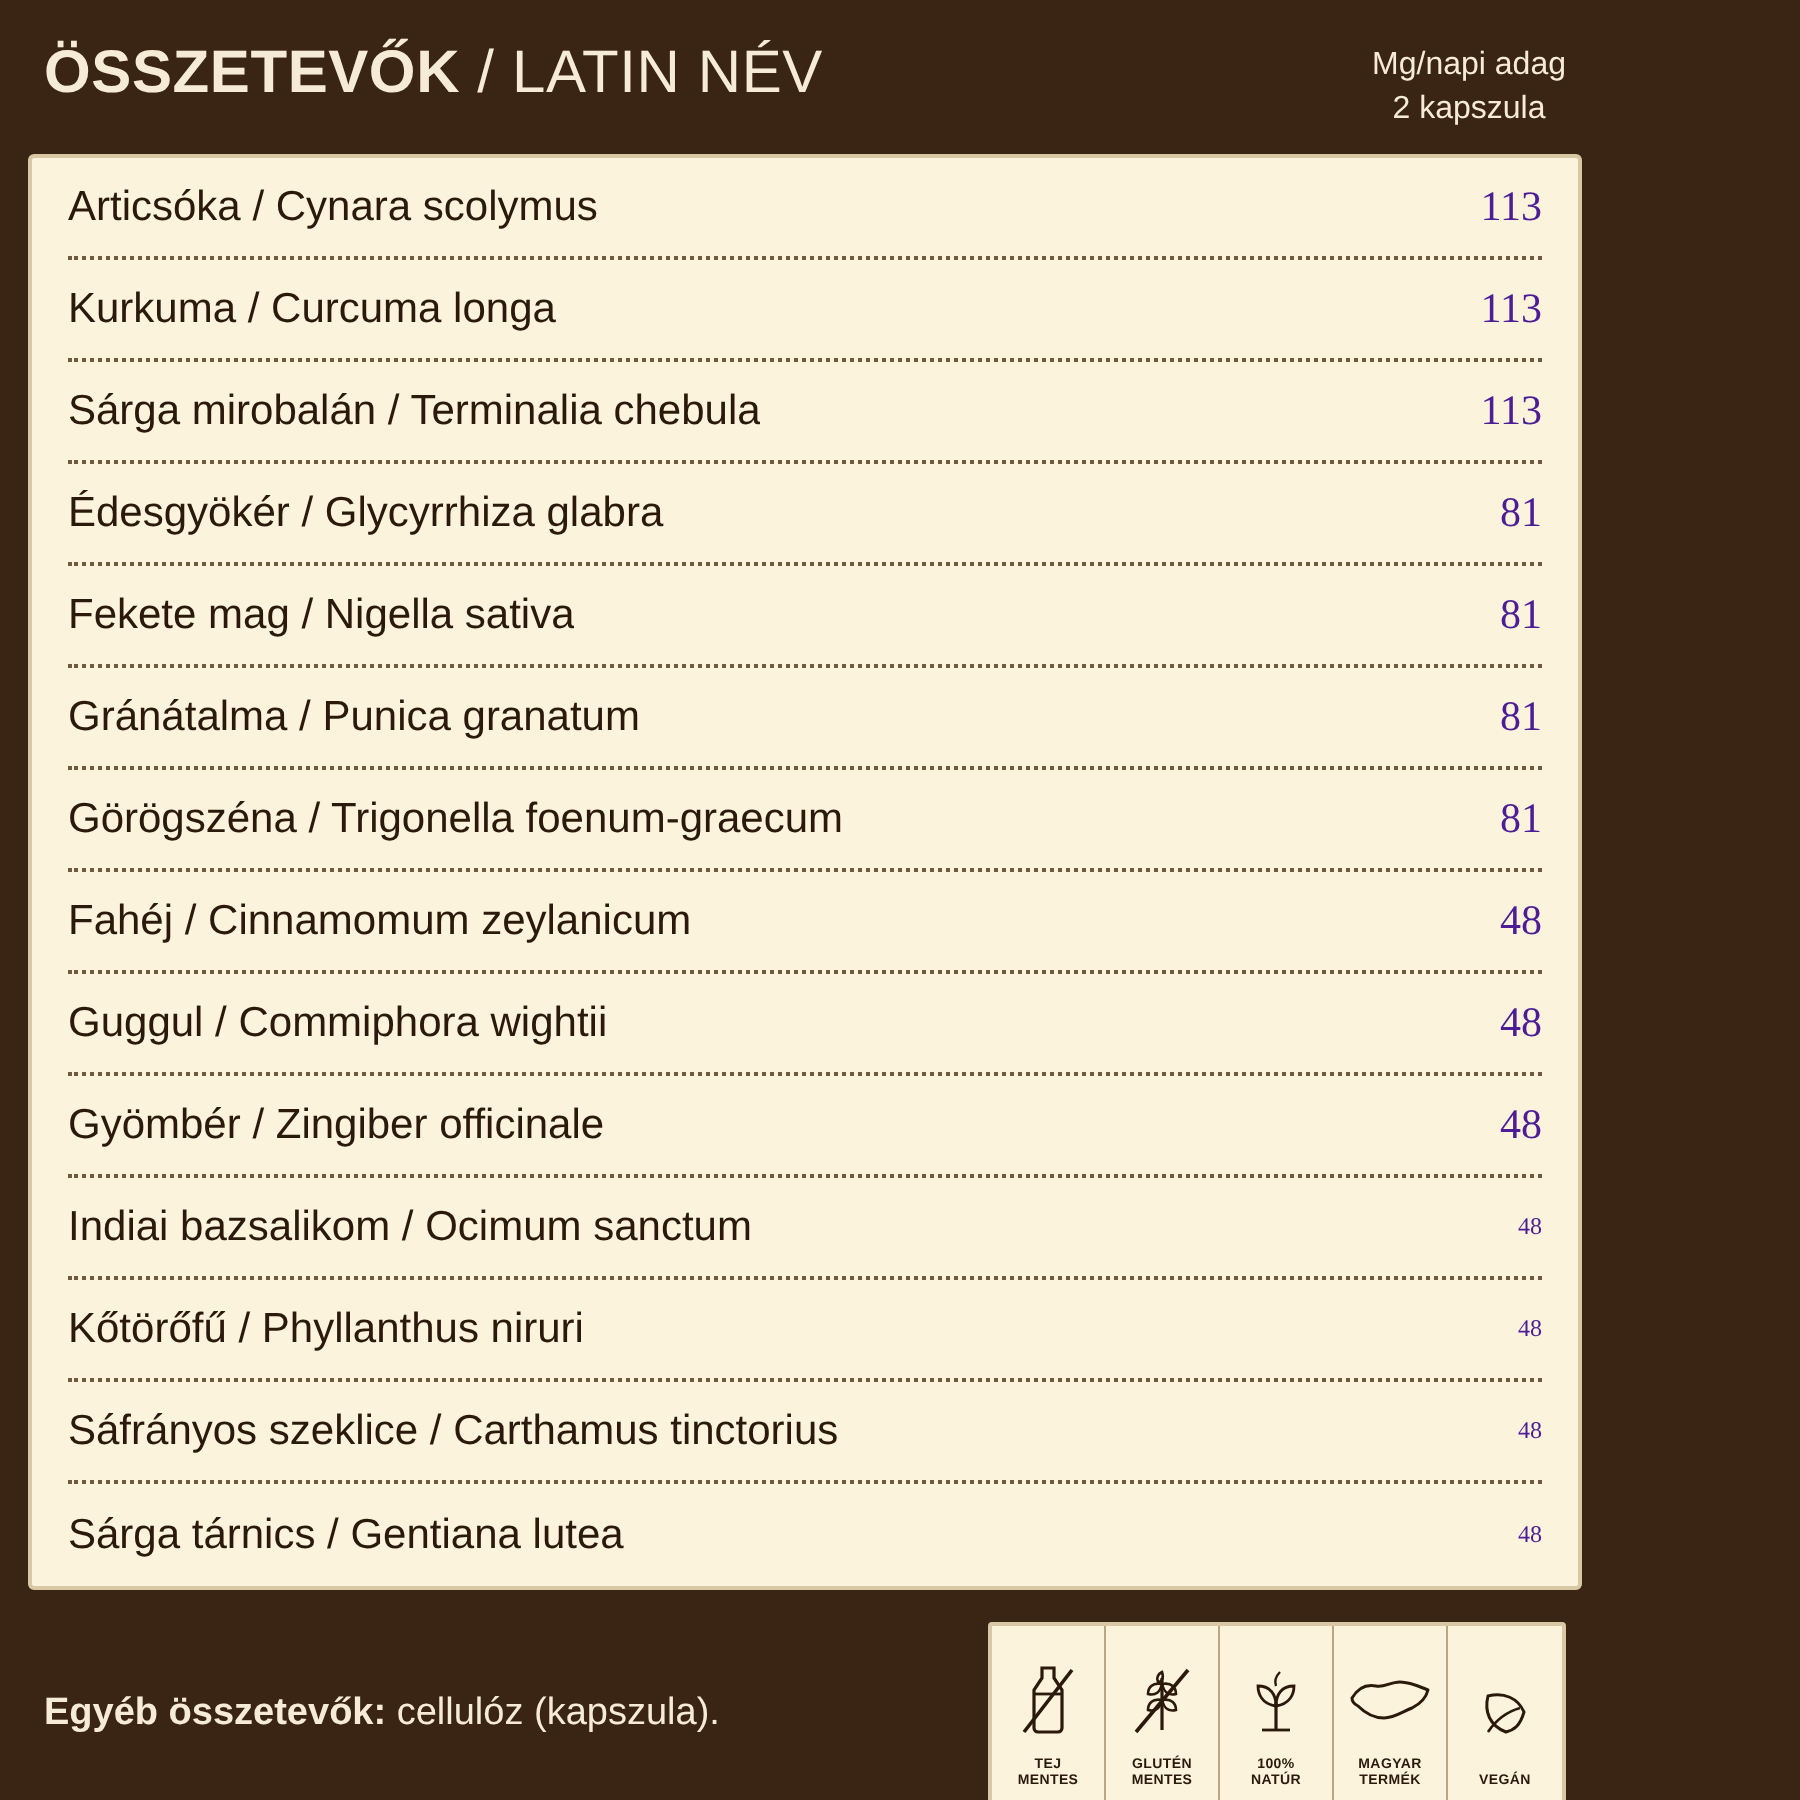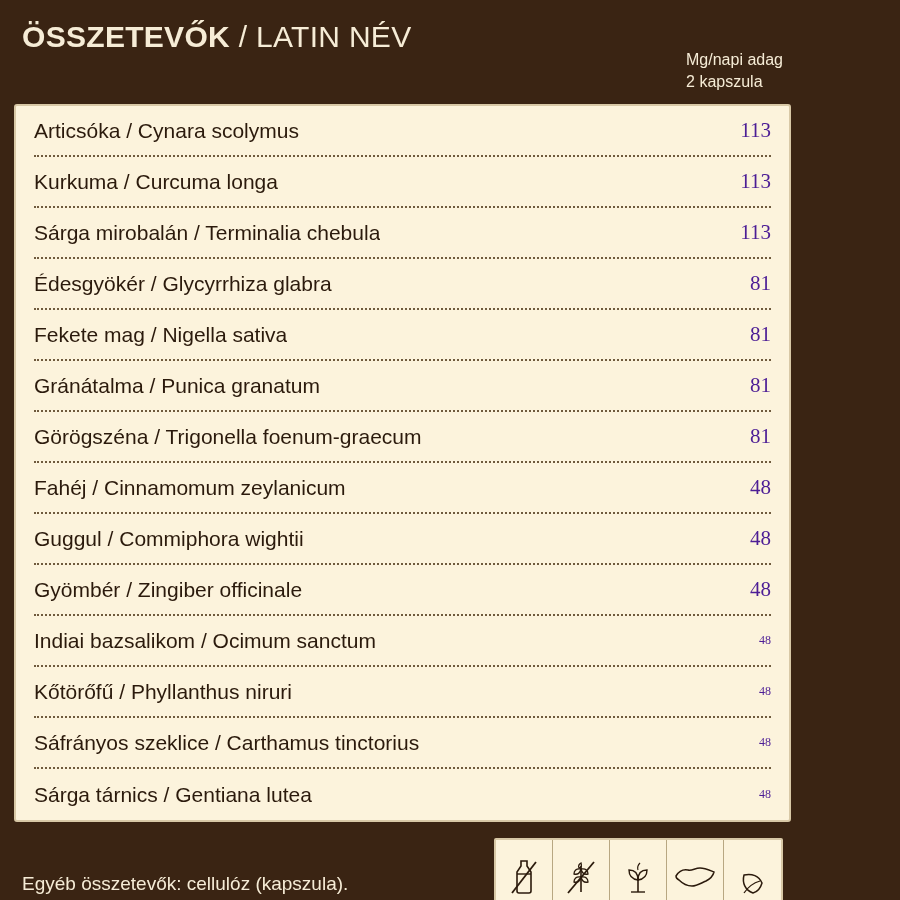--- a/index.html
+++ b/index.html
@@ -41,24 +41,23 @@
   .header-title .strong {
     font-weight: bold;
   }
   .header-title .light {
     font-weight: normal;
   }
   .header-right {
     color: #f6ecd6;
     font-size: 16px;
     line-height: 1.35;
-    text-align: left;
+    text-align: center;
     white-space: nowrap;
     padding-top: 2px;
-    margin-top: 27px;
   }
   
   .panel {
     background: #fcf3dc;
     border: 2px solid #d8c8a6;
     border-radius: 3px;
     flex: 0 0 auto;
     padding: 0 18px;
   }
   .row {
@@ -92,21 +91,21 @@
     align-items: center;
     justify-content: space-between;
     padding: 16px 8px 0 8px;
     flex: 1 1 auto;
   }
   .other {
     font-size: 19px;
     color: #f6ecd6;
     line-height: 1.3;
   }
-  .other .bold { font-weight: normal; }
+  .other .bold { font-weight: bold; }
   .badges {
     display: flex;
     background: #fcf3dc;
     border: 2px solid #d8c8a6;
     border-radius: 2px;
     overflow: hidden;
   }
   .badge {
     width: 57px;
     height: 88px;

